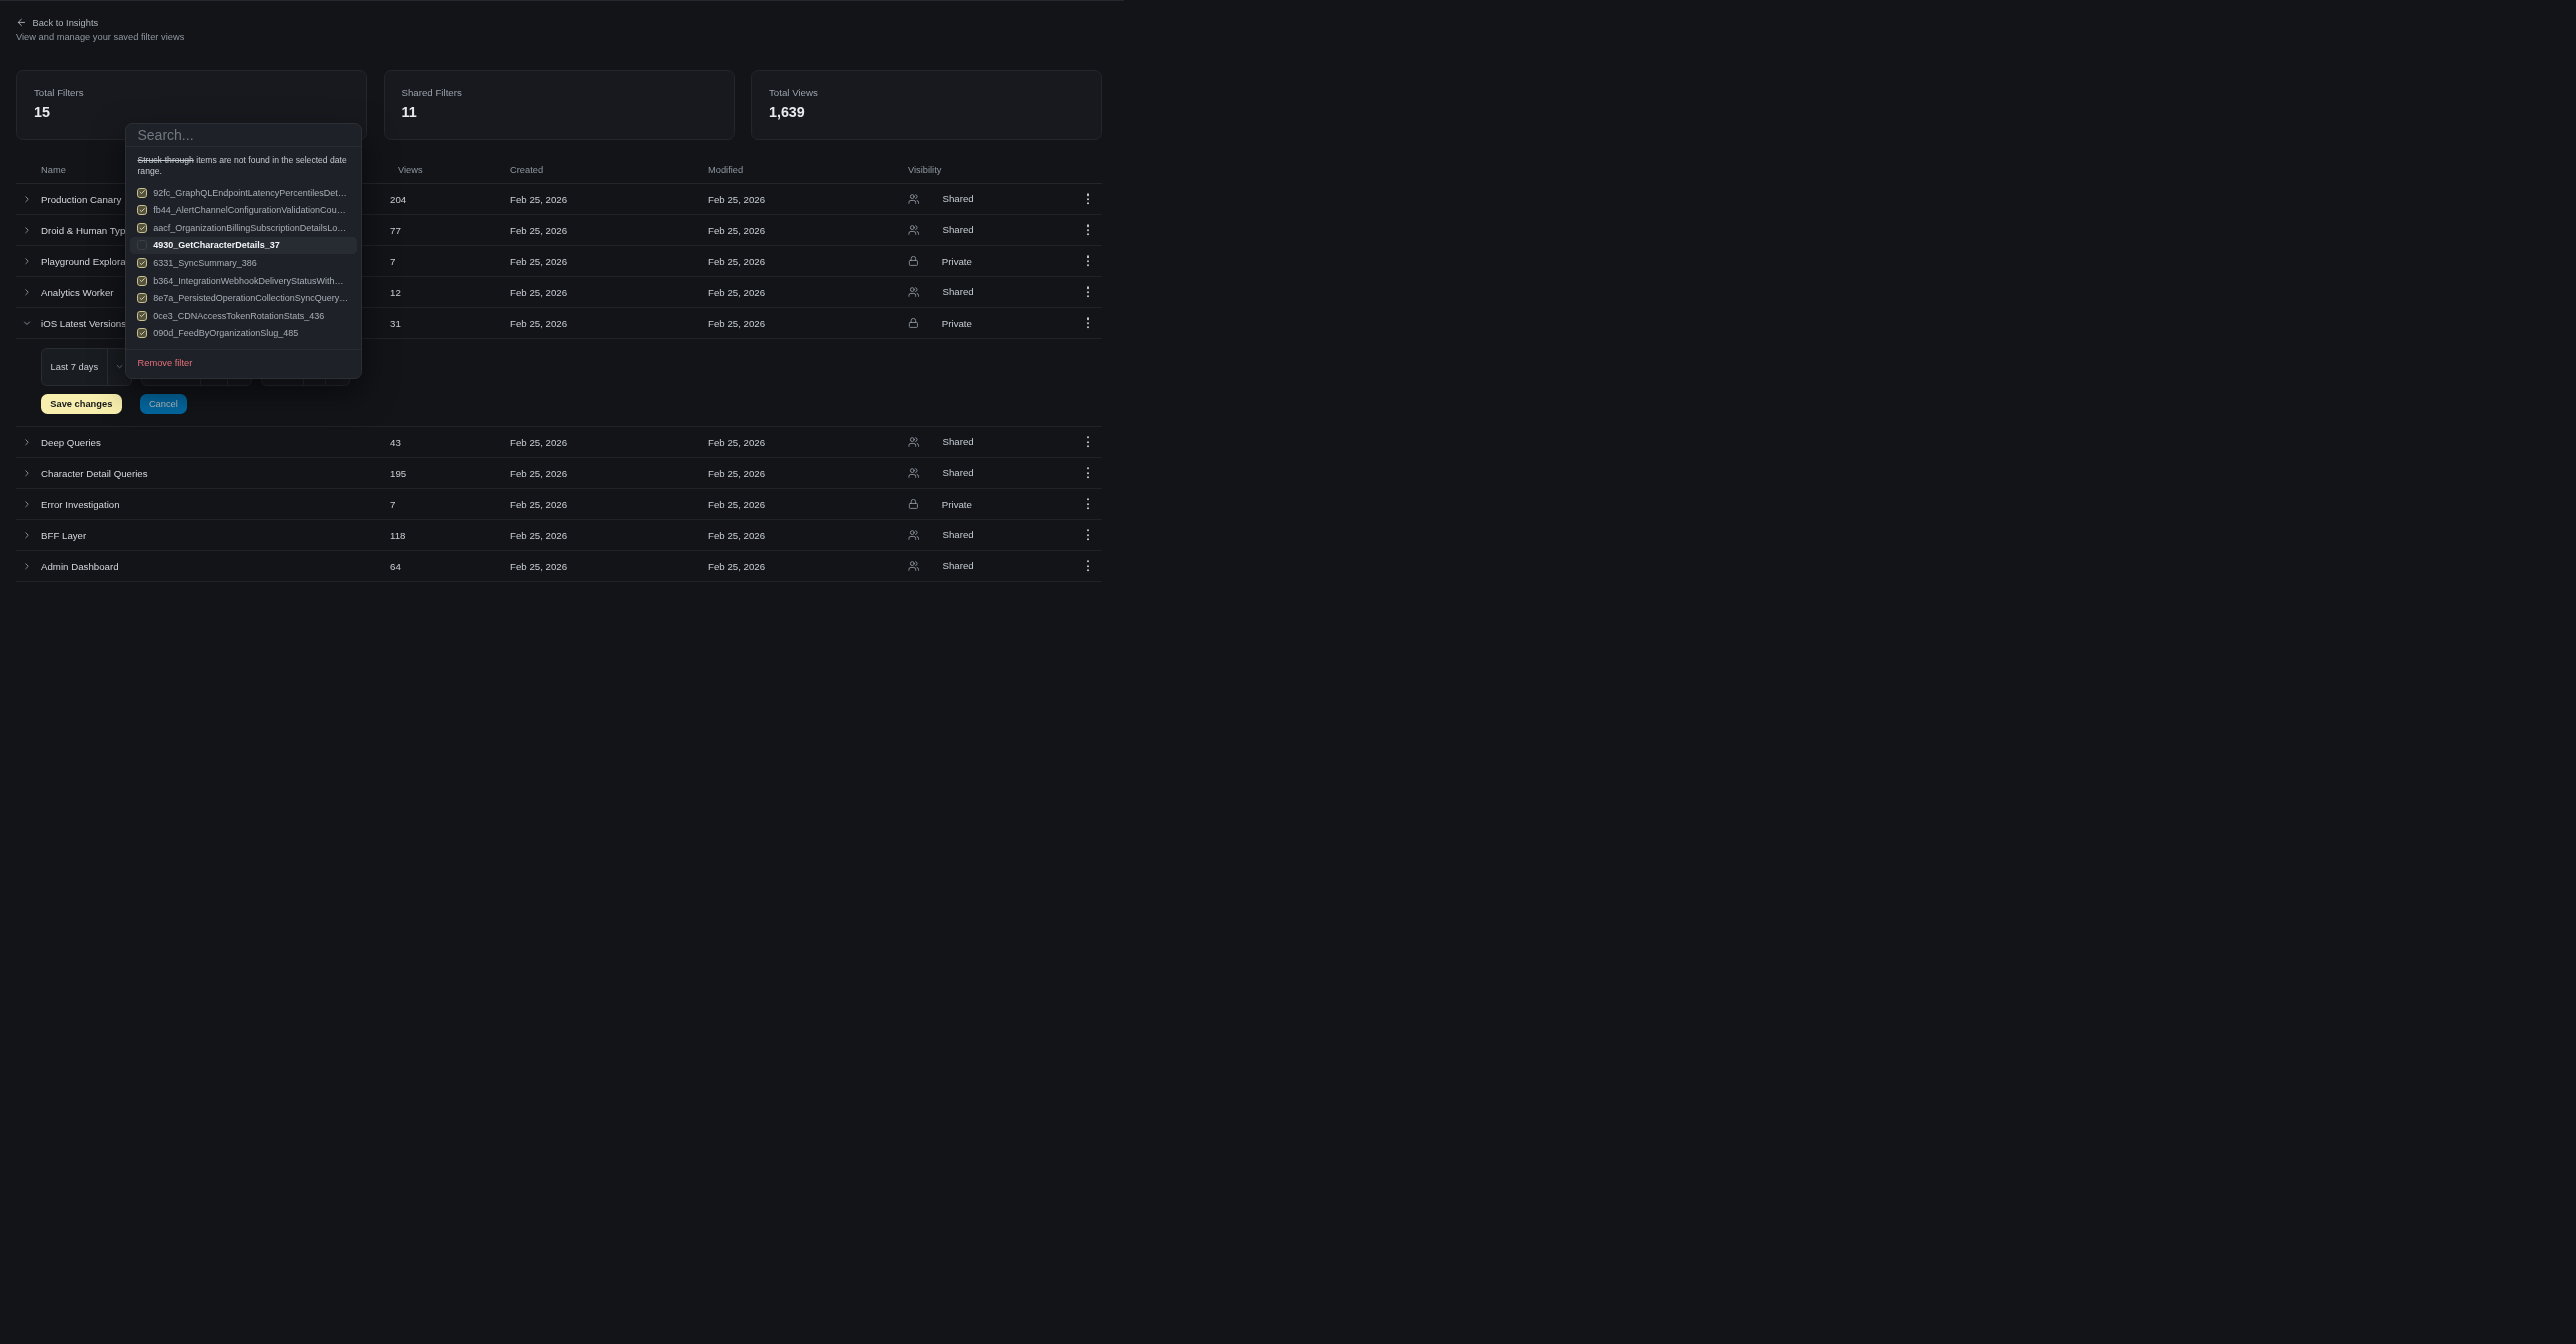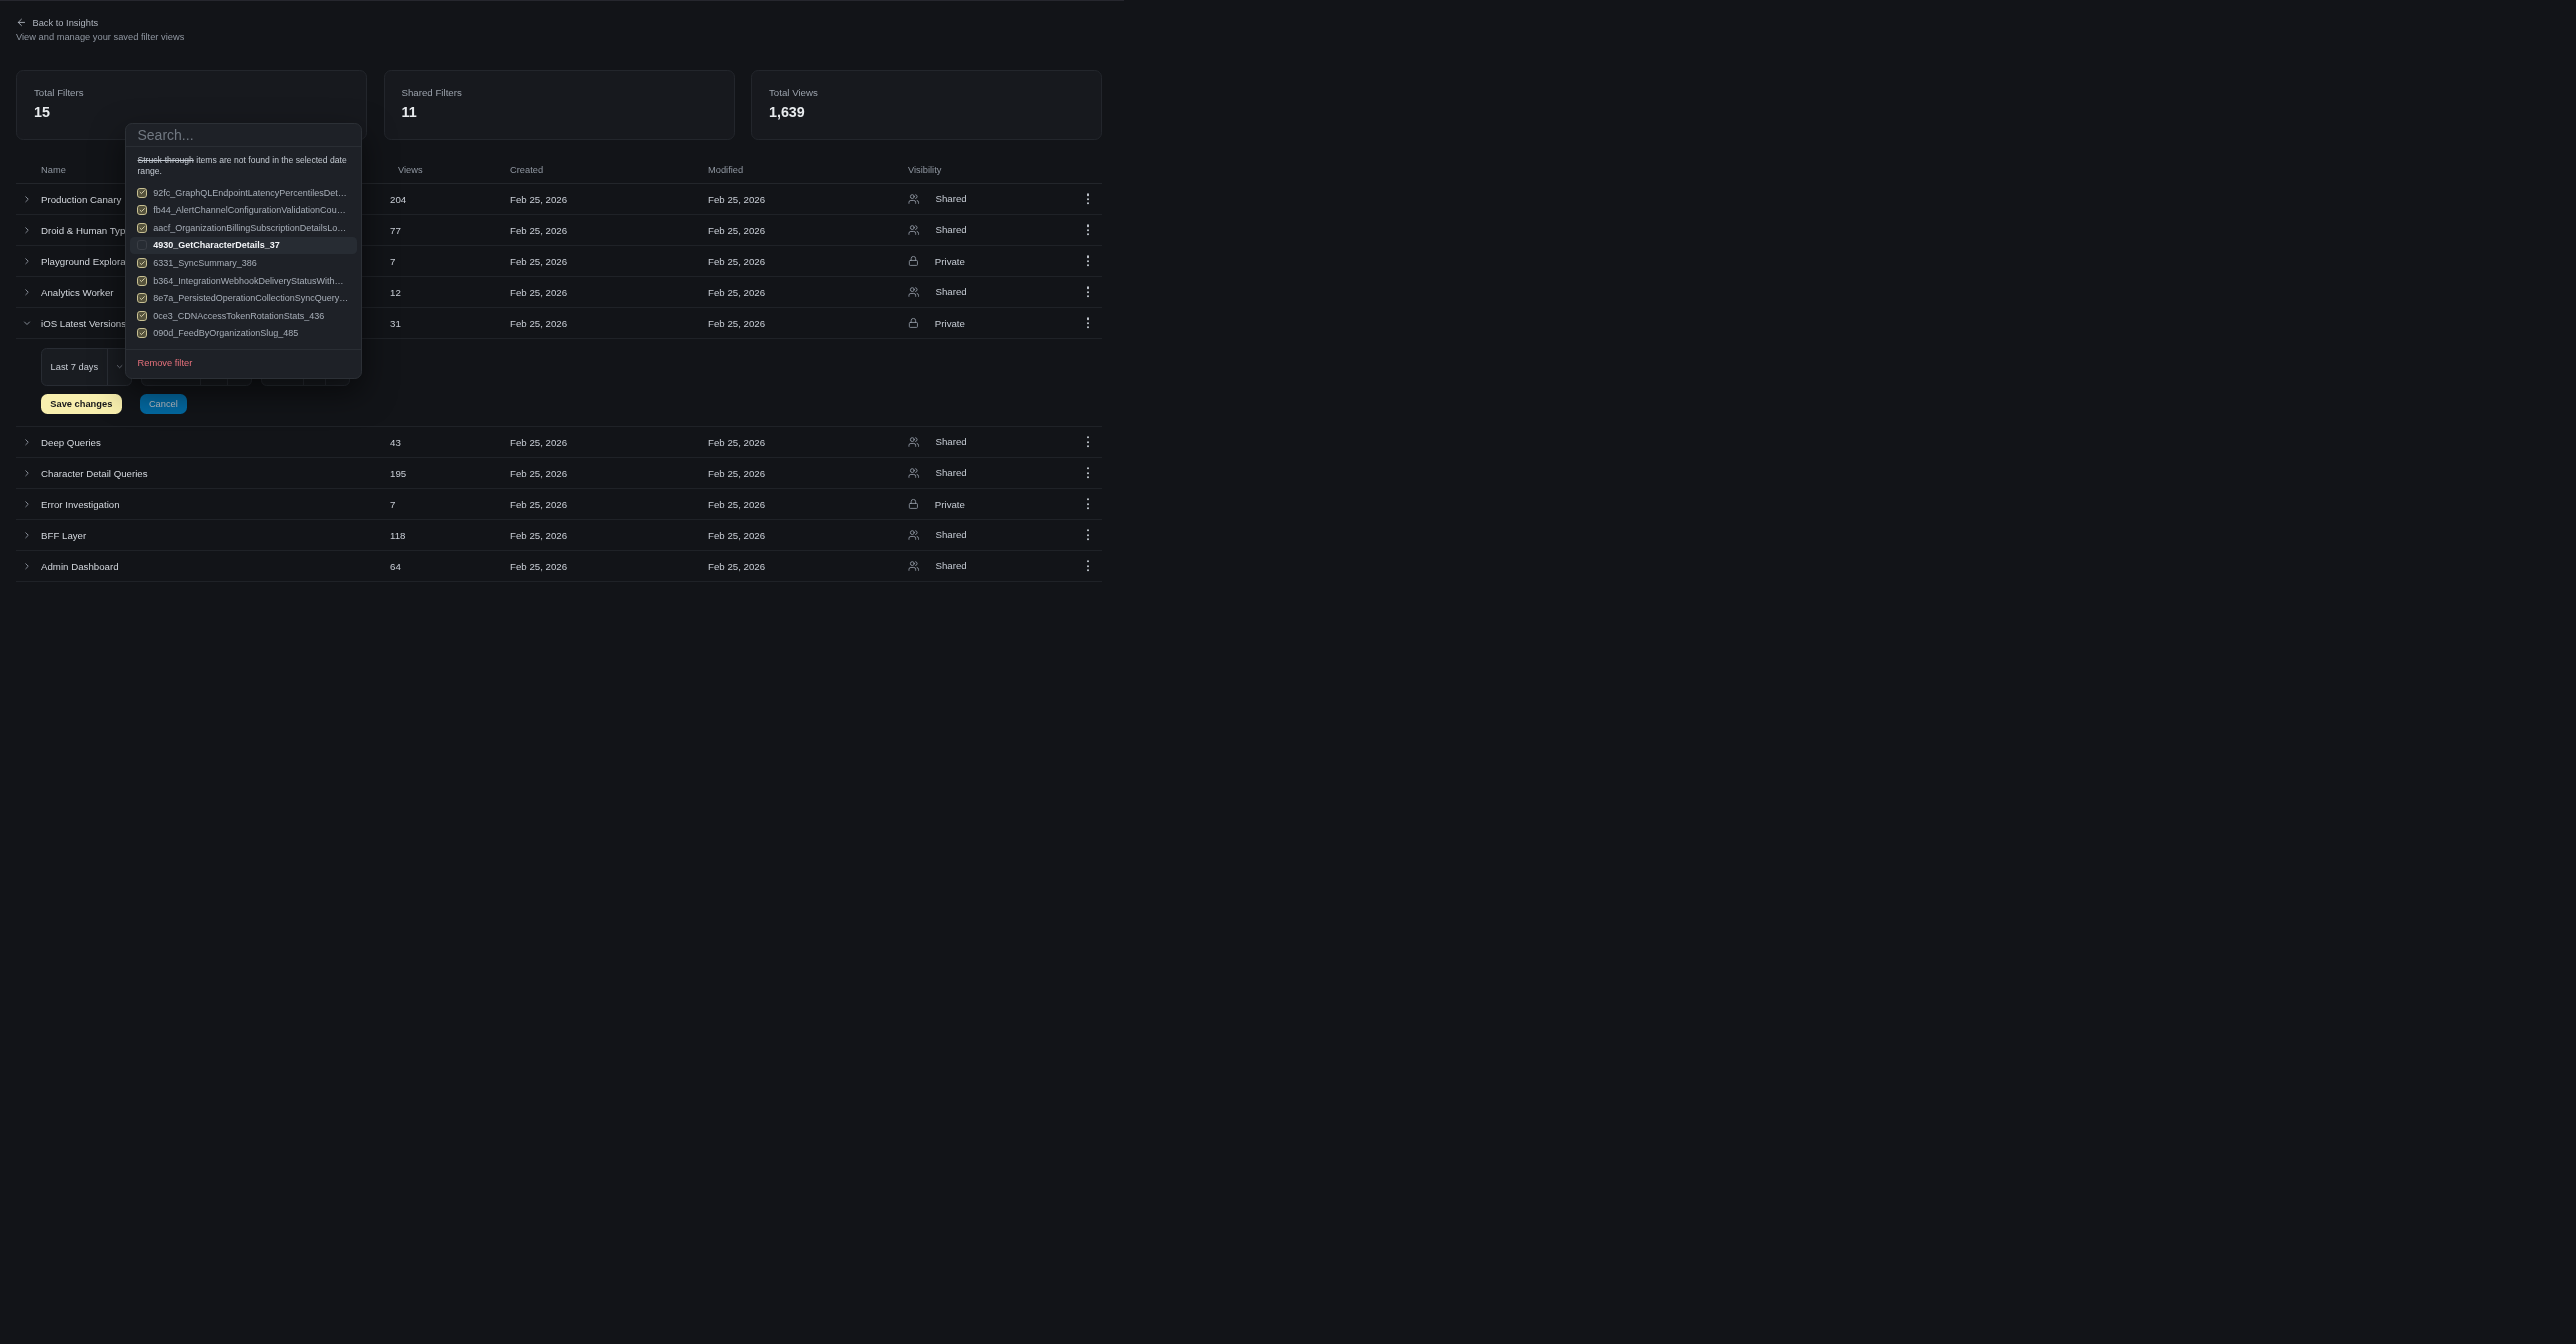--- a/index.html
+++ b/index.html
@@ -38,21 +38,21 @@
   .col-visibility { left:892px; }
 
   .trow { position:relative; height:31px; border-bottom:0.7px solid #1e2averr126; border-bottom:0.7px solid #1f2227; }
   .trow .chev { position:absolute; left:5.7px; top:50%; transform:translateY(-50%); width:11.5px; height:11.5px; display:flex; align-items:center; justify-content:center; cursor:pointer; }
   .trow .chev svg { stroke:#9aa1ac; }
   .cell { position:absolute; top:50%; transform:translateY(-50%); font-size:9.7px; color:#c9ced6; white-space:nowrap; }
   .cell.name { left:25px; color:#d3d7dd; }
   .cell.views { left:374px; }
   .cell.created { left:494px; }
   .cell.modified { left:692px; }
-  .cell.vis { left:892px; display:flex; align-items:center; gap:16px; color:#c6ccd4; }
+  .cell.vis { left:892px; display:flex; align-items:center; gap:23px; color:#c6ccd4; }
   .cell.vis svg { stroke:#9aa1ac; }
   .kebab { position:absolute; right:9.3px; top:50%; transform:translateY(-50%); display:flex; flex-direction:column; gap:2.2px; padding:4.3px 3.6px; cursor:pointer; }
   .kebab i { width:2.2px; height:2.2px; border-radius:50%; background:#c6cbd2; display:block; }
 
   
   .editor { border-bottom:0.7px solid #1f2227; padding:8.6px 0 11.5px 25px; }
   .chips { display:flex; gap:8.6px; }
   .chip { display:flex; align-items:stretch; height:38px; background:#191c21; border:0.7px solid #282c33; border-radius:5.7px; font-size:9.3px; color:#c9ced6; cursor:pointer; }
   .chip .seg { display:flex; align-items:center; padding:0 8.6px; }
   .chip .div { width:0.7px; background:#2a2e35; }

